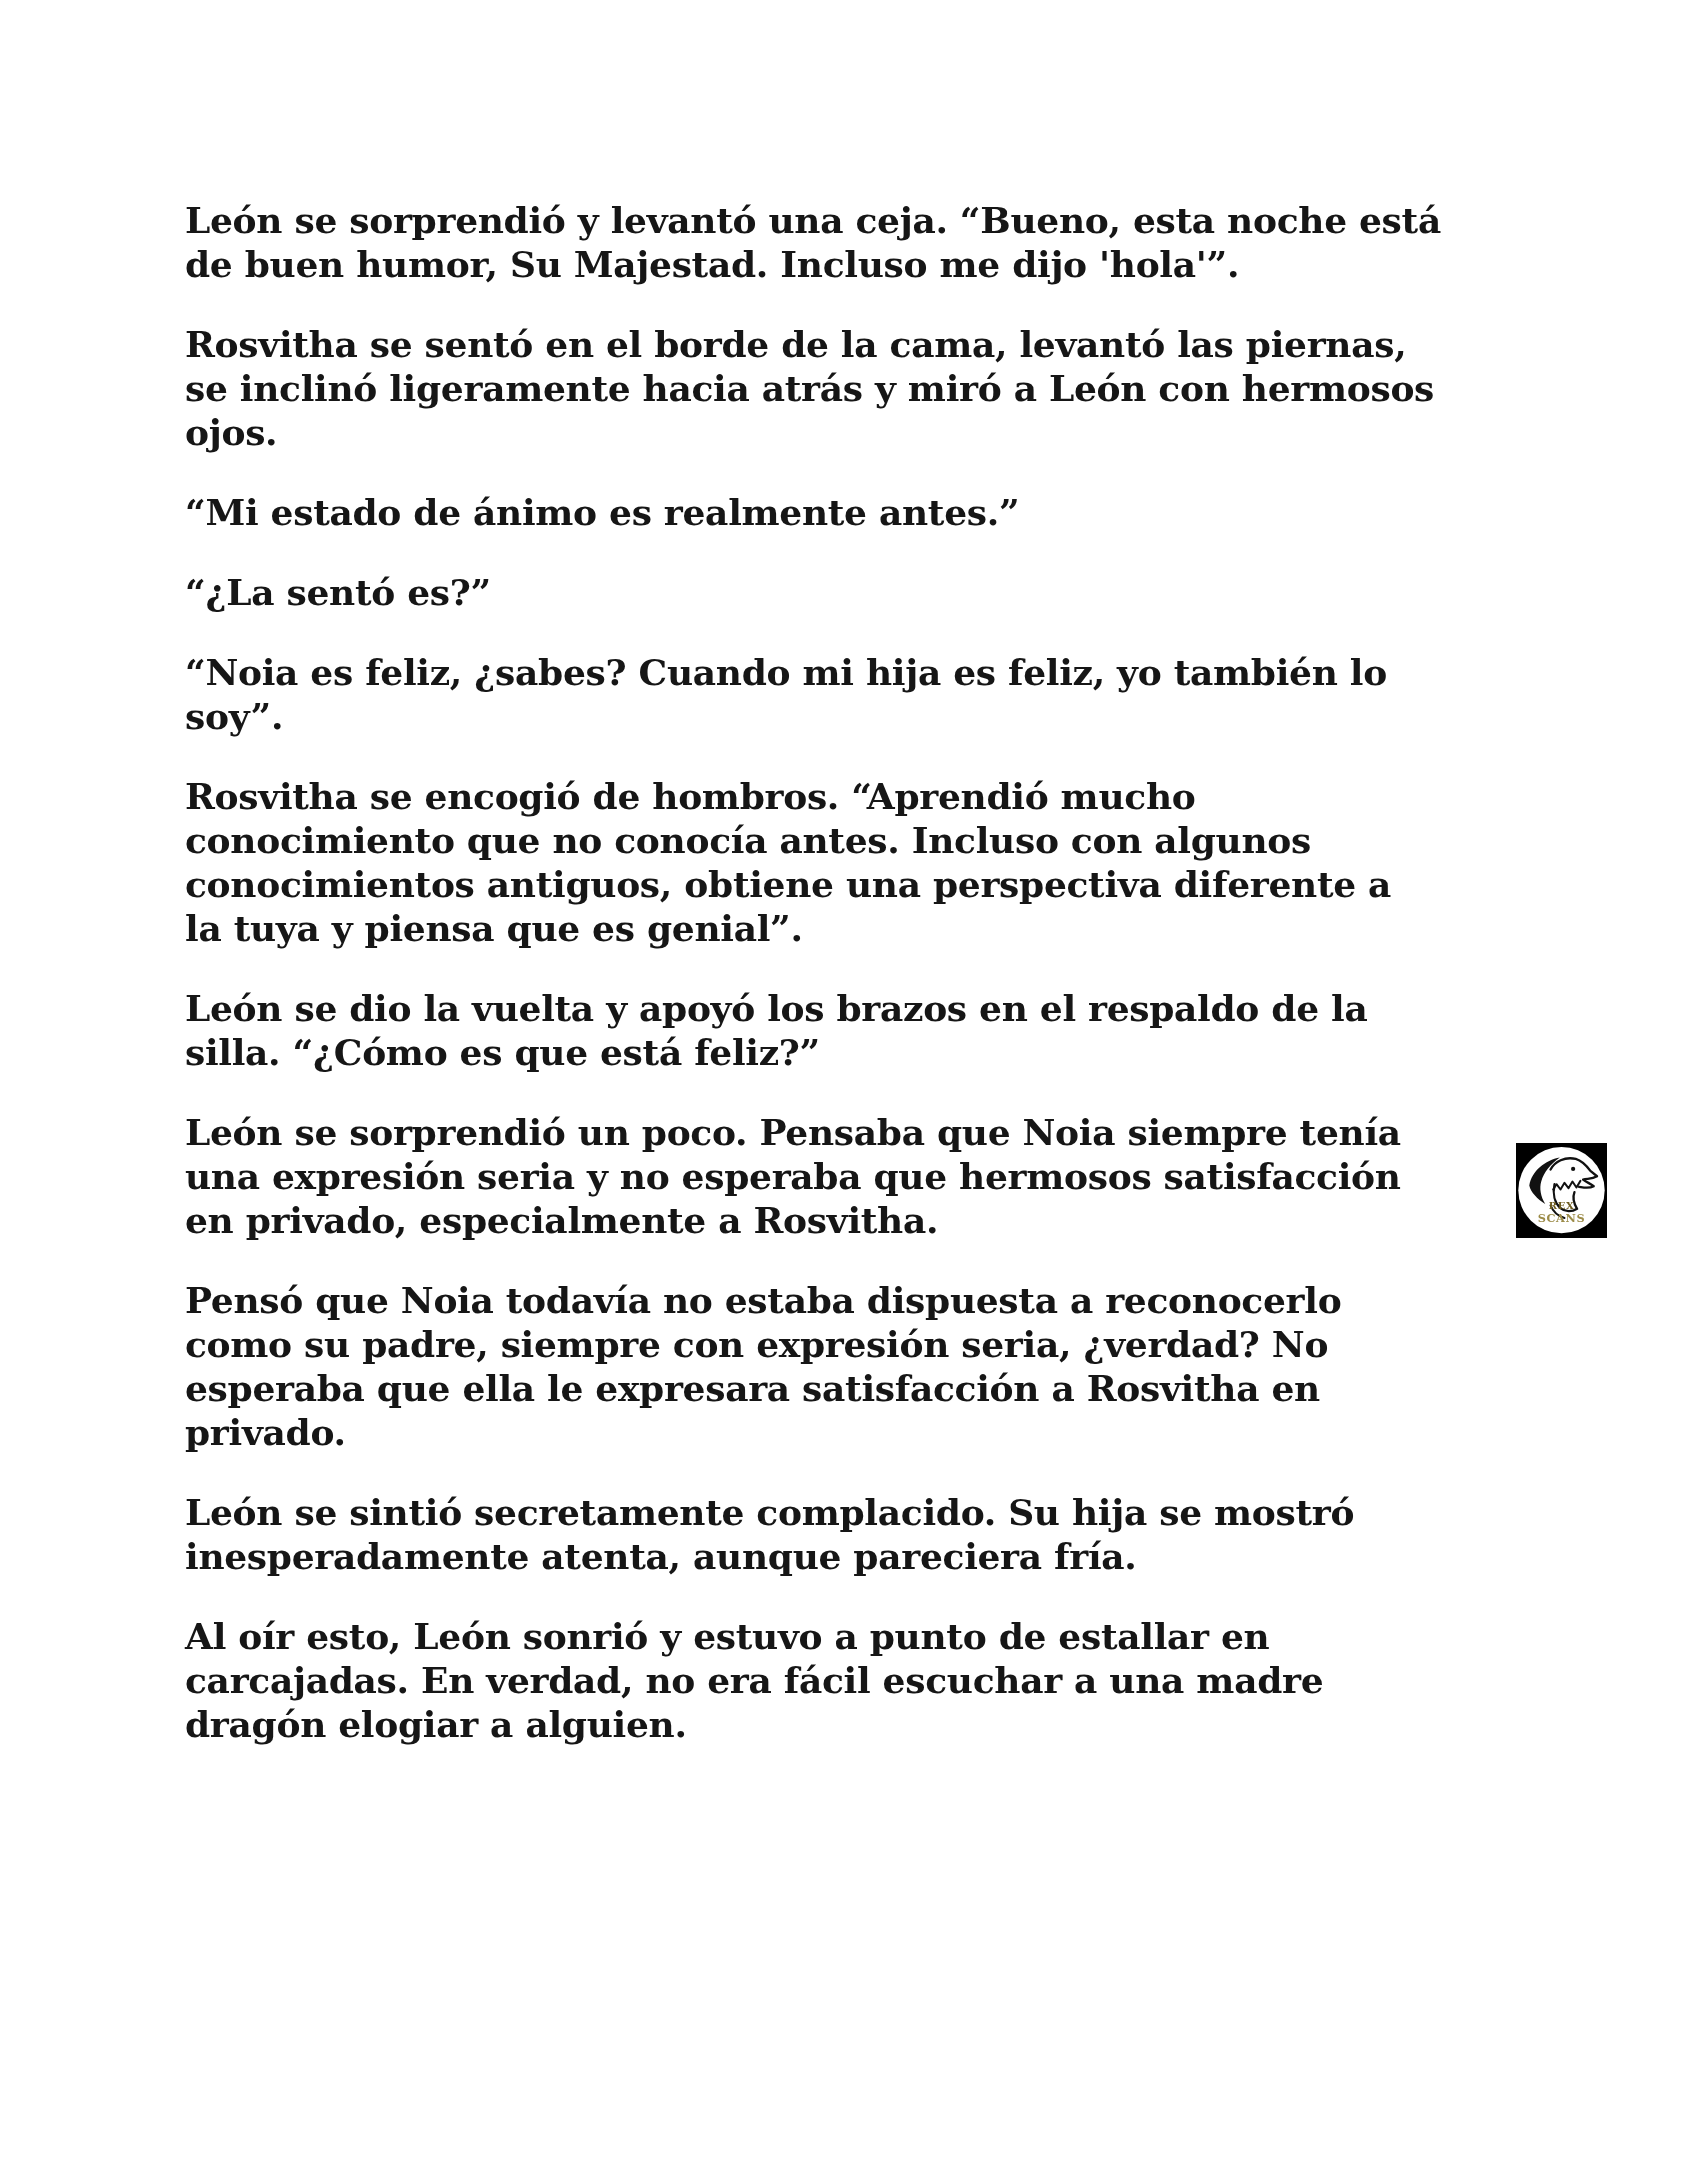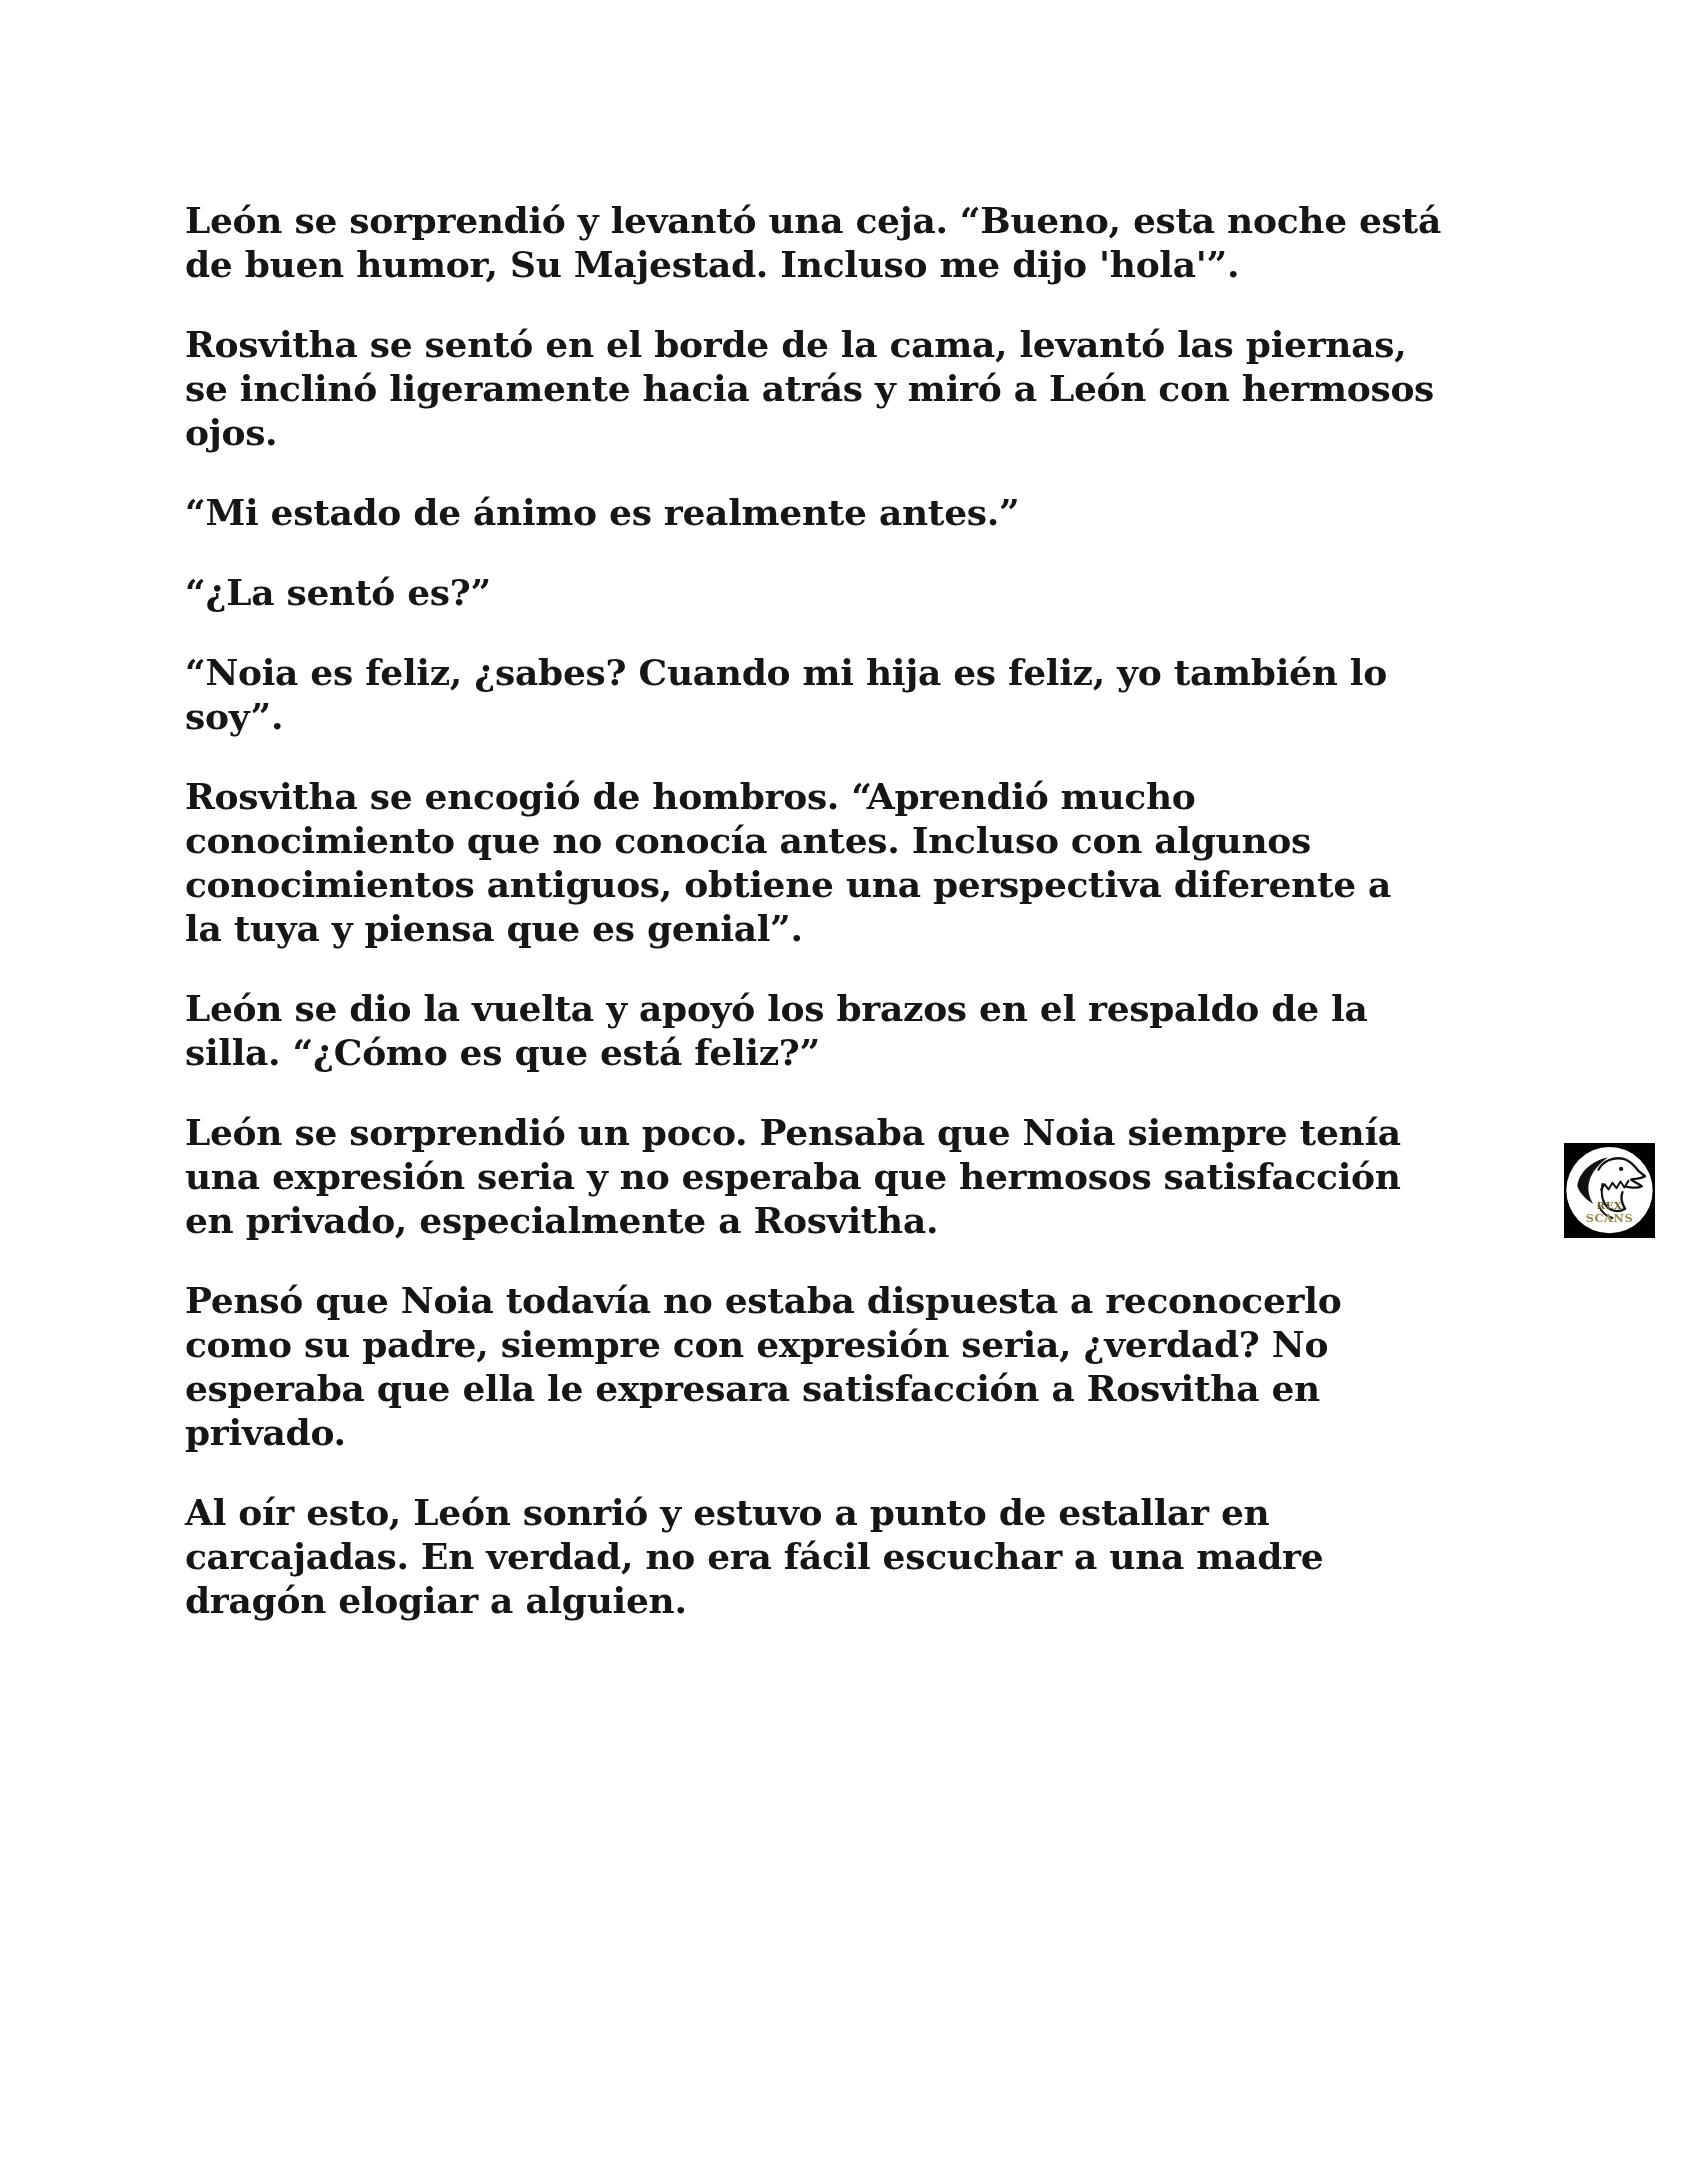--- a/index.html
+++ b/index.html
@@ -30,21 +30,20 @@
     font-weight: 700;
     letter-spacing: -0.3px;
     white-space: pre-line;
   }
   .logo {
     position: absolute;
     left: 1516px;
     top: 1143px;
     width: 91px;
     height: 95px;
-    margin-left: 48px;
   }
   .logo svg { display: block; }
 </style>
 </head>
 <body>
 
 <div class="page">
 
   <div class="text-column">
       <p class="para">León se sorprendió y levantó una ceja. “Bueno, esta noche está
@@ -62,20 +61,22 @@
 la tuya y piensa que es genial”.</p>
       <p class="para">León se dio la vuelta y apoyó los brazos en el respaldo de la
 silla. “¿Cómo es que está feliz?”</p>
       <p class="para">León se sorprendió un poco. Pensaba que Noia siempre tenía
 una expresión seria y no esperaba que hermosos satisfacción
 en privado, especialmente a Rosvitha.</p>
       <p class="para">Pensó que Noia todavía no estaba dispuesta a reconocerlo
 como su padre, siempre con expresión seria, ¿verdad? No
 esperaba que ella le expresara satisfacción a Rosvitha en
 privado.</p>
+      <p class="para">León se sintió secretamente complacido. Su hija se mostró
+inesperadamente atenta, aunque pareciera fría.</p>
       <p class="para">Al oír esto, León sonrió y estuvo a punto de estallar en
 carcajadas. En verdad, no era fácil escuchar a una madre
 dragón elogiar a alguien.</p>
     </div>
 
   <div class="logo">
     <svg viewBox="0 0 137 143" width="91" height="95" xmlns="http://www.w3.org/2000/svg">
       <rect x="0" y="0" width="137" height="143" fill="#000000"></rect>
       <circle cx="68.5" cy="71" r="65" fill="#ffffff"></circle>
 

